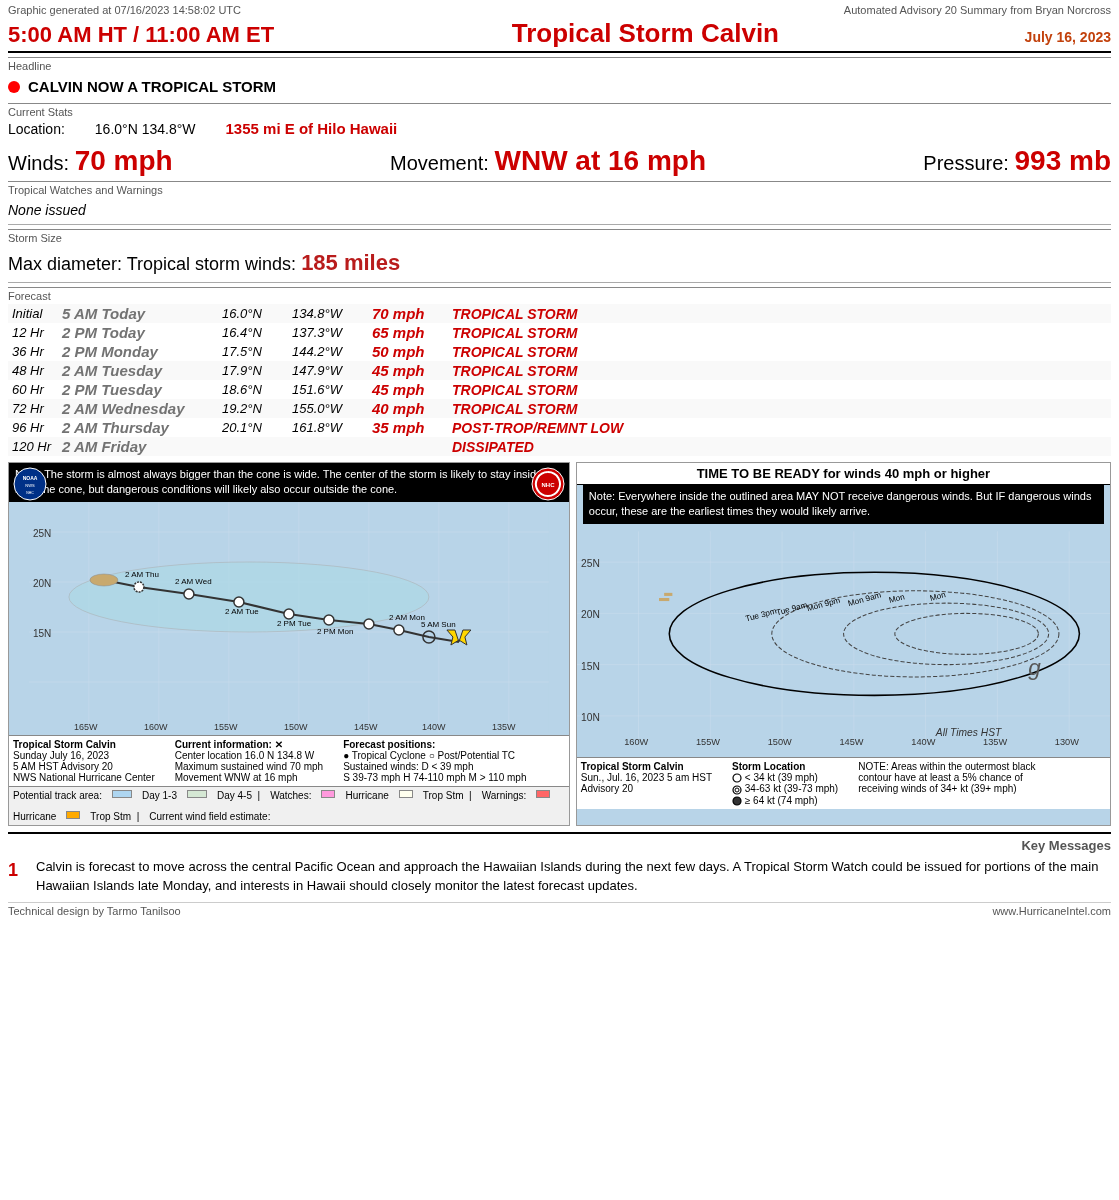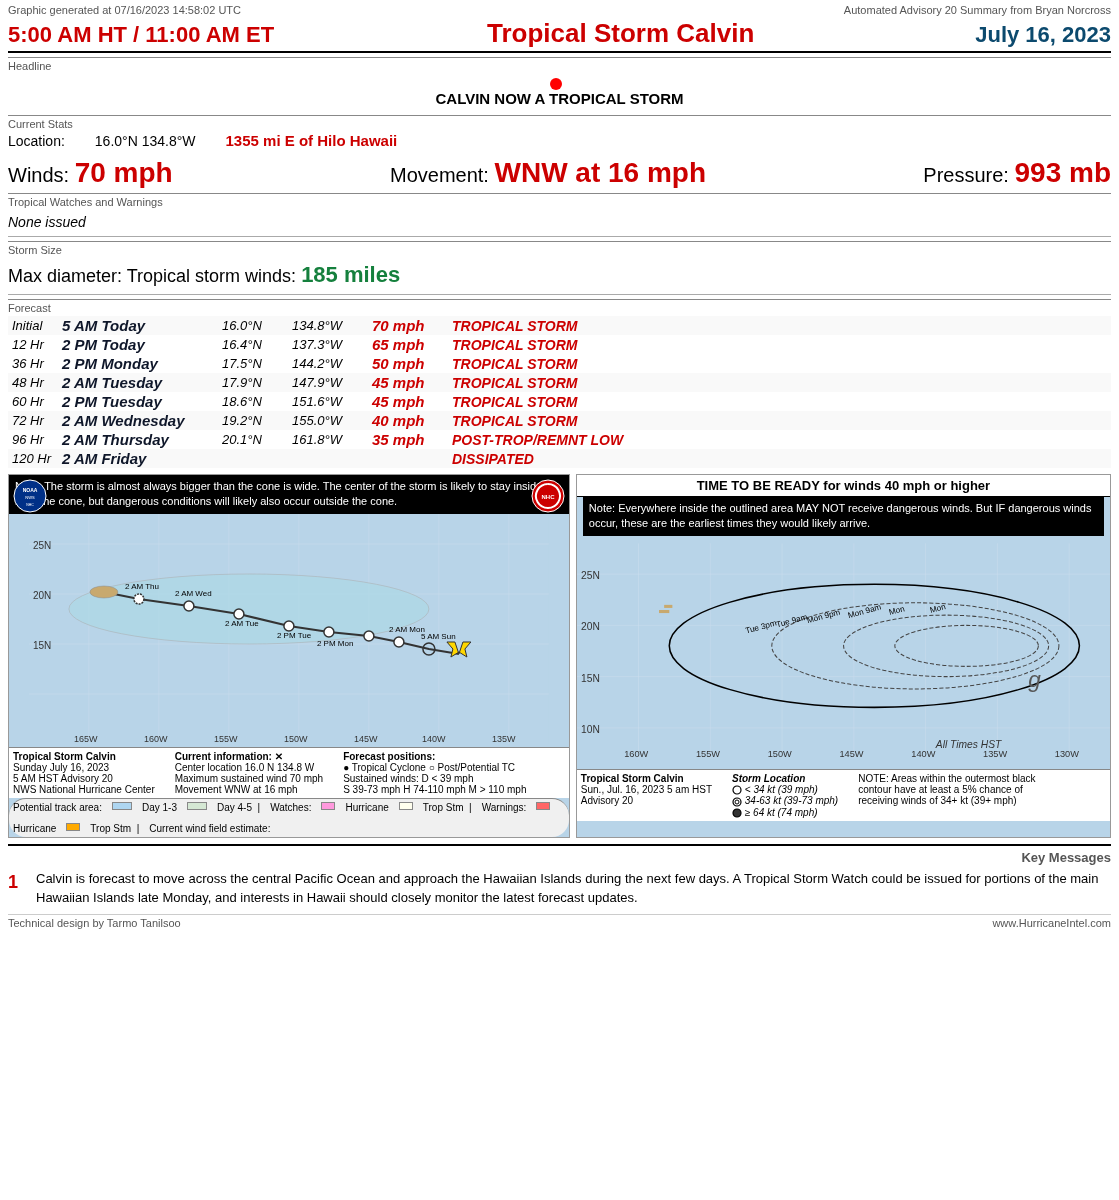--- a/index.html
+++ b/index.html
@@ -32,40 +32,39 @@
       color: #c00;
     }
     .header-title {
       font-size: 26px;
       font-weight: bold;
       color: #c00;
       text-align: center;
       flex: 1;
     }
     .header-date {
-      font-size: 22px;
-      font-weight: bold;
-      color: #0c4a6e;
+      font-size: 14px;
+      font-weight: bold;
+      color: #c2410c;
       margin-left: 8px;
     }
     .section-label {
       font-size: 11px;
       color: #555;
       border-top: 1px solid #888;
       padding-top: 2px;
       margin-top: 4px;
       margin-bottom: 2px;
     }
     .headline-row {
       display: flex;
       align-items: center;
       padding: 4px 0;
       font-size: 15px;
       font-weight: bold;
-      flex-direction: column;
     }
     .red-dot {
       display: inline-block;
       width: 12px;
       height: 12px;
       background: red;
       border-radius: 50%;
       margin-right: 8px;
     }
     .stats-location {
@@ -87,33 +86,33 @@
     .stats-main .val { font-size: 28px; font-weight: bold; color: #c00; }
     .watches-text {
       font-style: italic;
       font-size: 14px;
       padding: 4px 0;
     }
     .storm-size {
       font-size: 18px;
       padding: 4px 0;
     }
-    .storm-size .val { font-weight: bold; color: #15803d; font-size: 22px; }
+    .storm-size .val { font-weight: bold; color: #b91c1c; font-size: 22px; }
     .forecast-table {
       width: 100%;
       border-collapse: collapse;
       font-size: 13px;
       margin-top: 2px;
     }
     .forecast-table tr td {
       padding: 1px 4px;
       vertical-align: middle;
       font-style: italic;
     }
-    .forecast-table .time-label { color: #0f172a; font-weight: bold; font-size: 15px; }
+    .forecast-table .time-label { color: #737373; font-weight: bold; font-size: 15px; }
     .forecast-table .wind-val { color: #c00; font-weight: bold; font-size: 15px; }
     .forecast-table .storm-type { color: #c00; font-weight: bold; font-size: 14px; }
     .forecast-table .hour-col { font-size: 13px; color: #000; width: 50px; }
     .maps-row {
       display: flex;
       gap: 6px;
       margin-top: 6px;
     }
     .map-box {
       flex: 1;
@@ -153,21 +152,20 @@
       padding: 3px 4px;
     }
     .map-legend {
       background: #f0f0f0;
       border-top: 1px solid #888;
       font-size: 10px;
       padding: 3px 4px;
       display: flex;
       gap: 10px;
       flex-wrap: wrap;
-      border-radius: 17px;
     }
     .map-svg {
       width: 100%;
       height: 230px;
     }
     .key-messages {
       border-top: 2px solid #000;
       margin-top: 6px;
       padding-top: 4px;
     }
@@ -499,21 +497,21 @@
 
       <text x="350" y="200" fill="#333" font-size="10" font-style="italic">All Times HST</text>
     </svg>
     <div class="map-bottom-info" style="font-size:10px;">
       <div style="display:flex; gap:10px; flex-wrap:wrap; align-items:flex-start;">
         <div>
           <div style="font-weight:bold;">Tropical Storm Calvin</div>
           <div>Sun., Jul. 16, 2023  5 am HST</div>
           <div>Advisory 20</div>
         </div>
-        <div style="margin-left:10px;font-style:italic;">
+        <div style="margin-left:10px;">
           <div style="font-weight:bold;">Storm Location</div>
           <div>
             <svg width="10" height="10" viewBox="0 0 10 10" style="display:inline-block;vertical-align:middle;">
                 <circle cx="5" cy="5" r="4" fill="none" stroke="#000" stroke-width="1.2"></circle>
               </svg>
             <span>&lt; 34 kt (39 mph)</span>
           </div>
           <div>
             <svg width="10" height="10" viewBox="0 0 10 10" style="display:inline-block;vertical-align:middle;">
                 <circle cx="5" cy="5" r="4" fill="none" stroke="#000" stroke-width="1.2"></circle>

